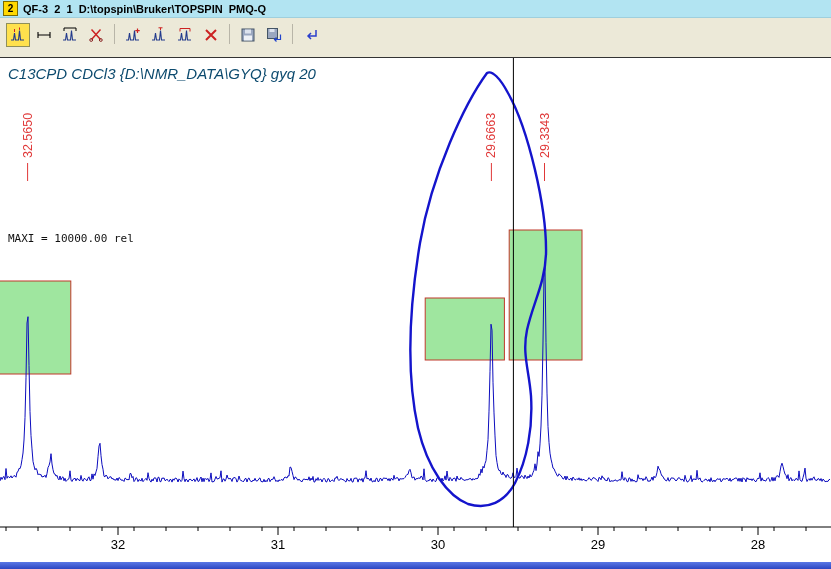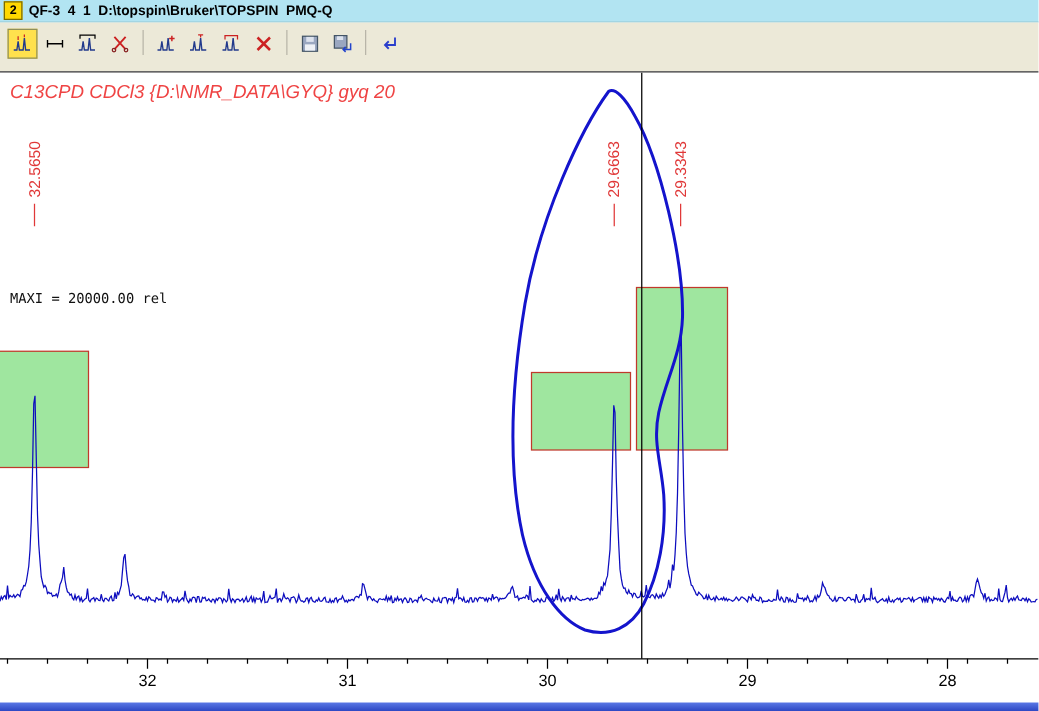--- a/index.html
+++ b/index.html
@@ -24,37 +24,37 @@
   .tb-btn.active{background:#ffe14d;border:1px solid #8f8f5a;}
   .tb-btn svg{width:16px;height:16px;display:block;}
   .tb-icon{display:flex;}
   .tb-sep{width:1px;height:20px;background:#b8b5a8;margin:1px 4px 0 4px;}
 
   
   .plot{position:absolute;top:57px;left:0;width:831px;height:505px;
         background:#fff;border-top:1px solid #333;box-sizing:border-box;}
   #plot-svg{position:absolute;top:0;left:0;}
   .spec-title{position:absolute;left:8px;top:7px;font-style:italic;
-              font-size:15px;color:#ef4444;white-space:pre;}
+              font-size:15px;color:#0c4a6e;white-space:pre;}
   .info-block{position:absolute;left:8px;top:131px;
               font-family:"DejaVu Sans Mono",monospace;font-size:11px;
               line-height:20px;color:#111;white-space:pre;}
 
   
   .statusbar{position:absolute;top:562px;left:0;width:831px;height:7px;
              background:linear-gradient(#5a78e6,#2c46c2);}
 </style>
 </head>
 <body>
 
 <div class="app">
 
   <div class="titlebar">
     <span class="win-badge">2</span>
-    <span class="win-title">QF-3  4  1  D:\topspin\Bruker\TOPSPIN  PMQ-Q</span>
+    <span class="win-title">QF-3  2  1  D:\topspin\Bruker\TOPSPIN  PMQ-Q</span>
   </div>
 
   <div class="toolbar" id="toolbar-buttons">
       <div class="tb-btn active">
         <span class="tb-icon">
           <svg viewBox="0 0 16 16">
             <polyline points="1,13 3.5,13 4.5,6 5.5,13 8.5,13 9.5,3.5 10.5,13 14,13" fill="none" stroke="#223a8c" stroke-width="1.1"></polyline>
             <line x1="4.5" y1="2" x2="4.5" y2="5" stroke="#cc2222" stroke-width="1"></line>
             <line x1="9.5" y1="0.5" x2="9.5" y2="2.8" stroke="#cc2222" stroke-width="1"></line>
           </svg>
@@ -192,18 +192,18 @@
         <text x="278.0" y="491" text-anchor="middle" fill="#000" font-size="13" font-family="&quot;Liberation Sans&quot;, sans-serif">31</text>
         <line x1="438.0" y1="469" x2="438.0" y2="477" stroke="#000000" stroke-width="1"></line>
         <text x="438.0" y="491" text-anchor="middle" fill="#000" font-size="13" font-family="&quot;Liberation Sans&quot;, sans-serif">30</text>
         <line x1="598.0" y1="469" x2="598.0" y2="477" stroke="#000000" stroke-width="1"></line>
         <text x="598.0" y="491" text-anchor="middle" fill="#000" font-size="13" font-family="&quot;Liberation Sans&quot;, sans-serif">29</text>
         <line x1="758.0" y1="469" x2="758.0" y2="477" stroke="#000000" stroke-width="1"></line>
         <text x="758.0" y="491" text-anchor="middle" fill="#000" font-size="13" font-family="&quot;Liberation Sans&quot;, sans-serif">28</text>
       </svg>
     <div class="spec-title">C13CPD CDCl3 {D:\NMR_DATA\GYQ} gyq 20</div>
     <div class="info-block">
-      <div>MAXI = 20000.00 rel</div>
+      <div>MAXI = 10000.00 rel</div>
     </div>
   </div>
 
   <div class="statusbar"></div>
 </div>
 
 </body></html>

